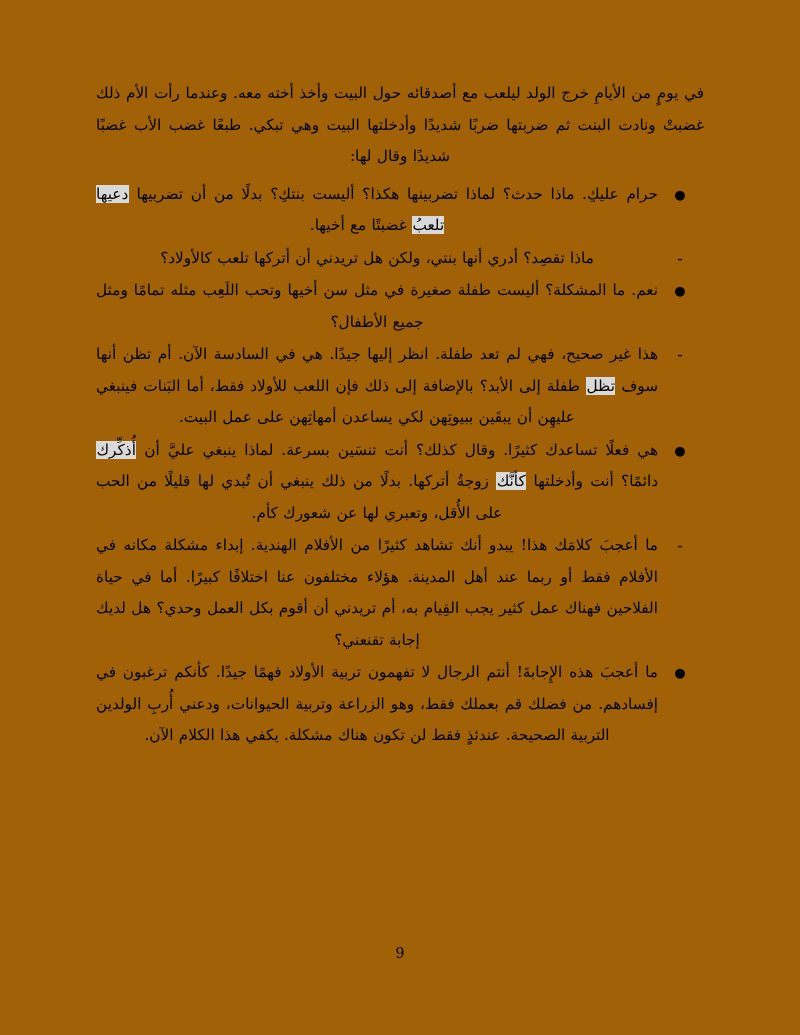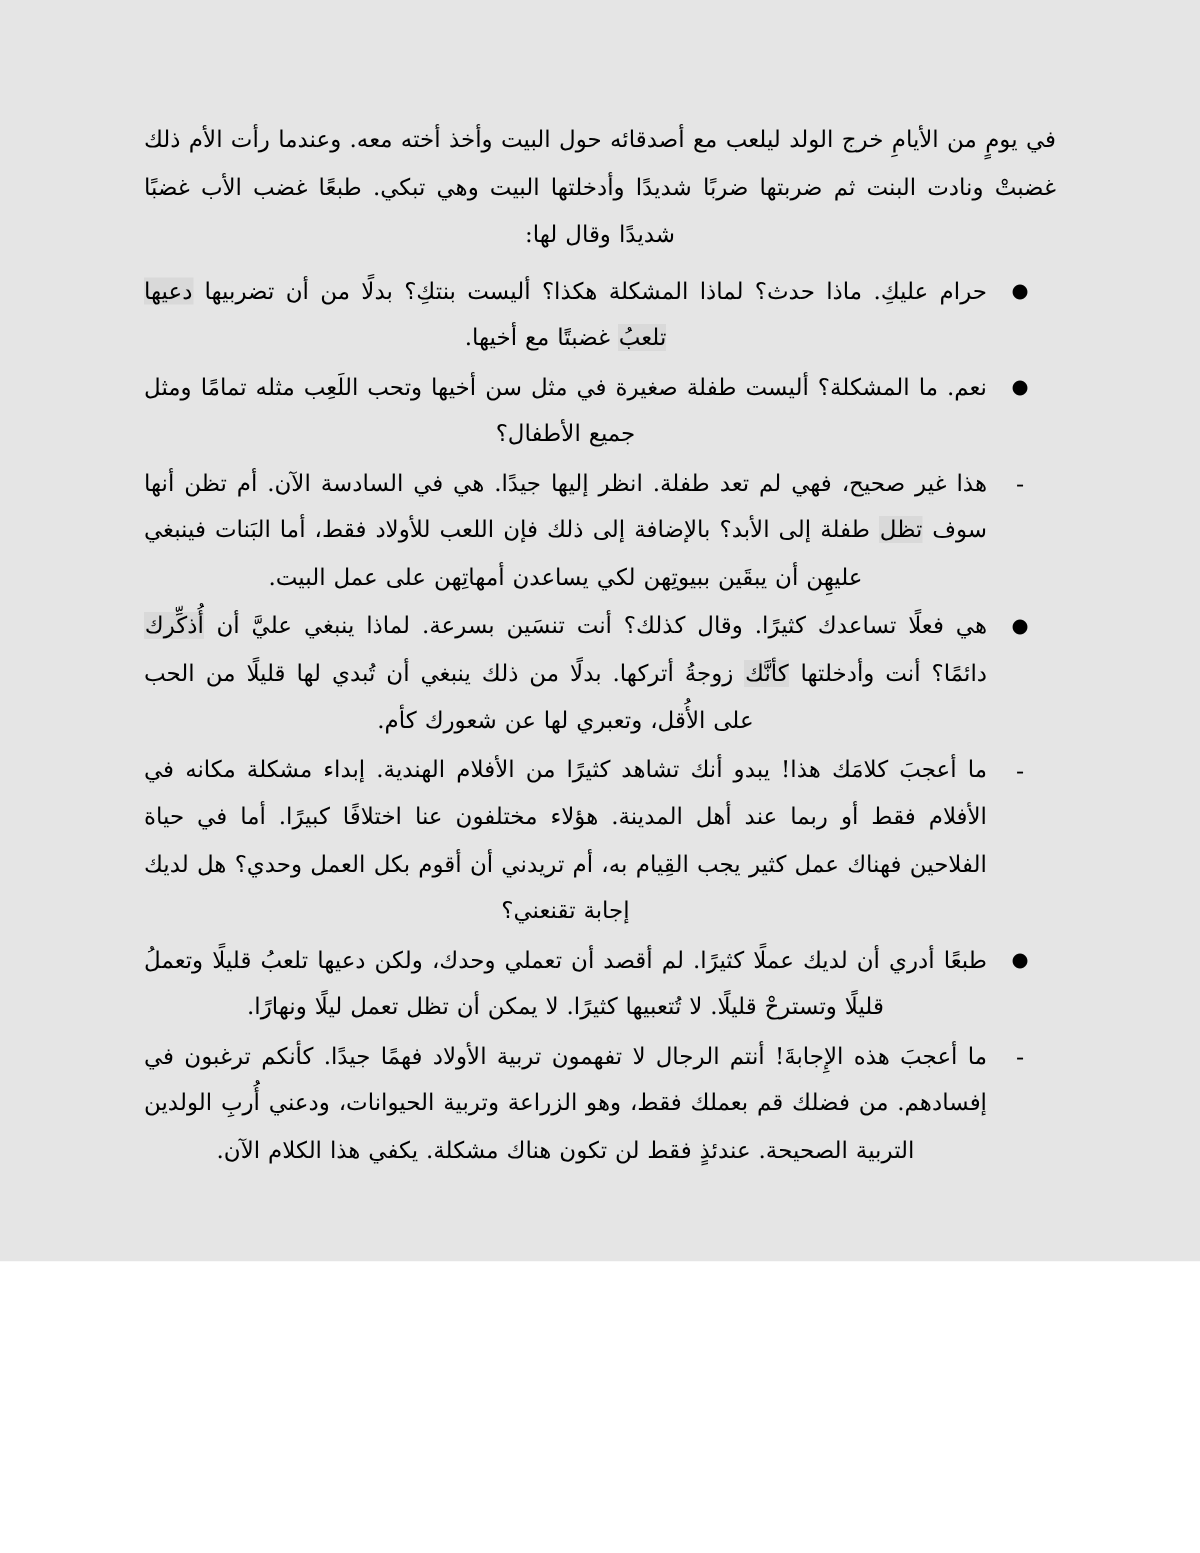--- a/index.html
+++ b/index.html
@@ -4,23 +4,23 @@
 <style>
   html, body {
     margin: 0;
     padding: 0;
     background: #ffffff;
   }
 
   .page {
     position: relative;
     width: 800px;
-    height: 841px;
+    height: 1035px;
     margin: 0 auto;
-    background: #e5e5e5;
+    background: #a16207;
     box-sizing: border-box;
     overflow: hidden;
     font-family: "DejaVu Serif", "Liberation Serif", serif;
     color: #000000;
   }
 
   .content {
     position: absolute;
     top: 78px;
     right: 96px;
@@ -104,27 +104,27 @@
 </head>
 <body>
 
 <div class="page">
 
   <div class="content">
 
     <p class="para">في يومٍ من الأيامِ خرج الولد ليلعب مع أصدقائه حول البيت وأخذ أخته معه. وعندما رأت الأم ذلك غضبتْ ونادت البنت ثم ضربتها ضربًا شديدًا وأدخلتها البيت وهي تبكي. طبعًا غضب الأب غضبًا شديدًا وقال لها:</p>
 
     <div class="dialogue" id="dialogue-list">
-        <div class="turn"><span class="marker bullet">●</span><span class="turn-text"><span>حرام عليكِ. ماذا حدث؟ لماذا المشكلة هكذا؟ أليست بنتكِ؟ بدلًا من أن تضربيها </span><mark class="hl">دعيها تلعبُ</mark><span> غضبتًا مع أخيها.</span></span></div>
-        <div class="turn"><span class="marker dash">-</span></div>
+        <div class="turn"><span class="marker bullet">●</span><span class="turn-text"><span>حرام عليكِ. ماذا حدث؟ لماذا تضربينها هكذا؟ أليست بنتكِ؟ بدلًا من أن تضربيها </span><mark class="hl">دعيها تلعبُ</mark><span> غضبتًا مع أخيها.</span></span></div>
+        <div class="turn"><span class="marker dash">-</span><span class="turn-text"><span>ماذا تقصِد؟ أدري أنها بنتي، ولكن هل تريدني أن أتركها تلعب كالأولاد؟</span></span></div>
         <div class="turn"><span class="marker bullet">●</span><span class="turn-text"><span>نعم. ما المشكلة؟ أليست طفلة صغيرة في مثل سن أخيها وتحب اللَعِب مثله تمامًا ومثل جميع الأطفال؟</span></span></div>
         <div class="turn"><span class="marker dash">-</span><span class="turn-text"><span>هذا غير صحيح، فهي لم تعد طفلة. انظر إليها جيدًا. هي في السادسة الآن. أم تظن أنها سوف </span><mark class="hl">تظل</mark><span> طفلة إلى الأبد؟ بالإضافة إلى ذلك فإن اللعب للأولاد فقط، أما البَنات فينبغي عليهِن أن يبقَين ببيوتِهن لكي يساعدن أمهاتِهن على عمل البيت.</span></span></div>
         <div class="turn"><span class="marker bullet">●</span><span class="turn-text"><span>هي فعلًا تساعدك كثيرًا. وقال كذلك؟ أنت تنسَين بسرعة. لماذا ينبغي عليَّ أن </span><mark class="hl">أُذكِّرك</mark><span> دائمًا؟ أنت وأدخلتها </span><mark class="hl">كأنَّك</mark><span> زوجةُ أتركها. بدلًا من ذلك ينبغي أن تُبدي لها قليلًا من الحب على الأُقل، وتعبري لها عن شعورك كأم.</span></span></div>
         <div class="turn"><span class="marker dash">-</span><span class="turn-text"><span>ما أعجبَ كلامَك هذا! يبدو أنك تشاهد كثيرًا من الأفلام الهندية. إبداء مشكلة مكانه في الأفلام فقط أو ربما عند أهل المدينة. هؤلاء مختلفون عنا اختلافًا كبيرًا. أما في حياة الفلاحين فهناك عمل كثير يجب القِيام به، أم تريدني أن أقوم بكل العمل وحدي؟ هل لديك إجابة تقنعني؟</span></span></div>
-        <div class="turn"><span class="marker bullet">●</span><span class="turn-text"><span>طبعًا أدري أن لديك عملًا كثيرًا. لم أقصد أن تعملي وحدك، ولكن دعيها تلعبُ قليلًا وتعملُ قليلًا وتسترحْ قليلًا. لا تُتعبيها كثيرًا. لا يمكن أن تظل تعمل ليلًا ونهارًا.</span></span></div>
+        <div class="turn"><span class="marker bullet">●</span></div>
         <div class="turn"><span class="marker dash">-</span><span class="turn-text"><span>ما أعجبَ هذه الإِجابةَ! أنتم الرجال لا تفهمون تربية الأولاد فهمًا جيدًا. كأنكم ترغبون في إفسادهم. من فضلك قم بعملك فقط، وهو الزراعة وتربية الحيوانات، ودعني أُربِ الولدين التربية الصحيحة. عندئذٍ فقط لن تكون هناك مشكلة. يكفي هذا الكلام الآن.</span></span></div>
       </div>
 
   </div>
 
   <div class="page-number">9</div>
 
 </div>
 
 </body></html>

